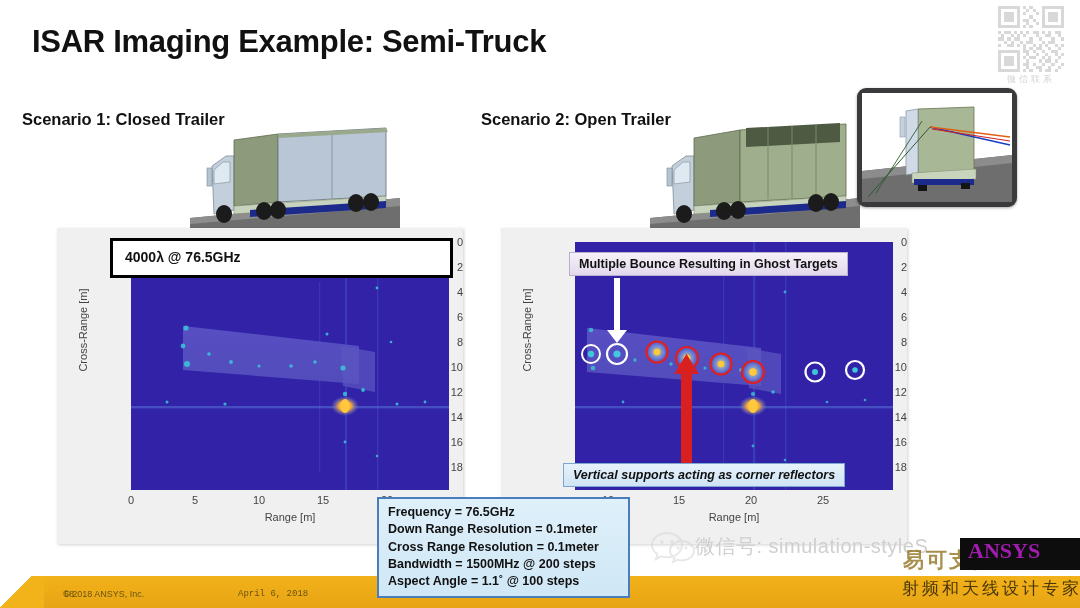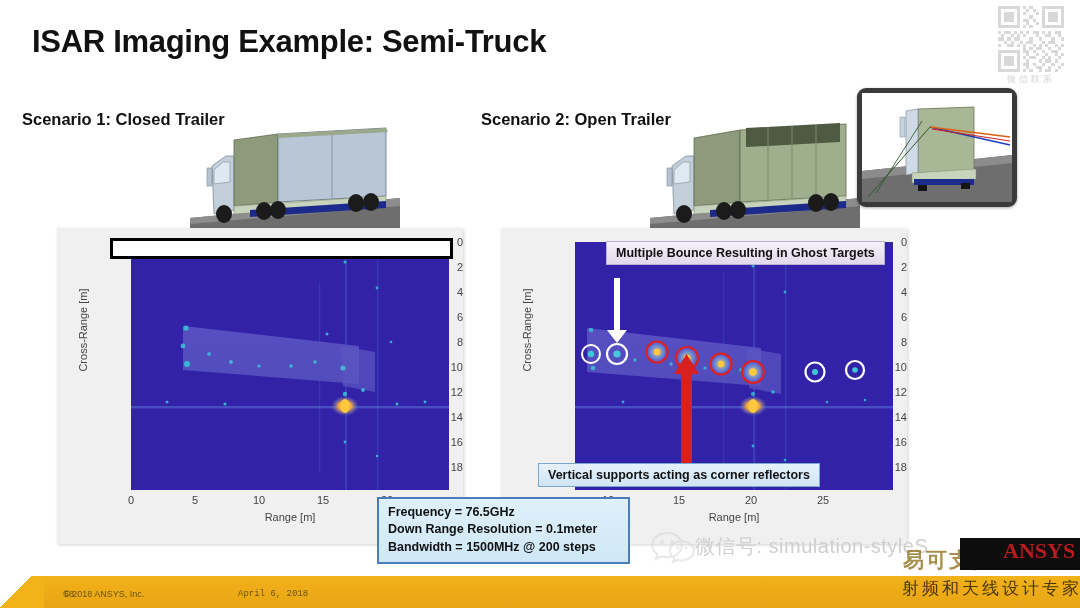--- a/index.html
+++ b/index.html
@@ -168,29 +168,29 @@
     position: absolute;
     font-size: 12.5px;
     font-weight: bold;
     color: #111;
     padding: 4px 9px;
     box-sizing: border-box;
     white-space: nowrap;
     z-index: 7;
   }
   #anno-ghost {
-    left: 569px; top: 241px;
+    left: 569px; top: 252px;
     background: linear-gradient(to bottom, #f6f1f8 0%, #e2d8ec 100%);
     border: 1px solid #b9aecd;
-    margin-left: 37px;
   }
   #anno-supports {
-    left: 538px; top: 463px;
+    left: 563px; top: 463px;
     background: linear-gradient(to bottom, #e6f2fb 0%, #cfe4f5 100%);
     border: 1px solid #7aa8d0;
+    font-style: italic;
   }
 
   
   #footer-bar {
     position: absolute;
     left: 0; bottom: 0;
     width: 1080px; height: 32px;
     background: linear-gradient(to bottom, #f2b21a 0%, #e8a414 100%);
   }
   .footer-text {
@@ -226,25 +226,24 @@
     width: 120px; height: 32px;
     background: #0d0d0d;
     z-index: 9;
   }
   #ansys-logo-text {
     position: absolute;
     left: 968px; bottom: 44px;
     font-family: "Liberation Serif", serif;
     font-size: 22px;
     font-weight: bold;
-    color: #b91c1c;
+    color: #a21caf;
     letter-spacing: 0px;
     z-index: 10;
     white-space: nowrap;
-    margin-left: 35px;
   }
   #brand-cn {
     position: absolute;
     left: 902px; bottom: 8px;
     font-size: 17px;
     color: #4a3708;
     letter-spacing: 3px;
     z-index: 10;
     white-space: nowrap;
   }
@@ -636,29 +635,32 @@
 
   <div class="xtick" style="left:107px">10</div>
   <div class="xtick" style="left:178px">15</div>
   <div class="xtick" style="left:250px">20</div>
   <div class="xtick" style="left:322px">25</div>
 
   <div class="x-axis-title">Range [m]</div>
 </div>
 
 <div id="info-box-left">
+  <div>4000λ @ 76.5GHz</div>
 </div>
 
 <div id="anno-ghost" class="anno-banner">Multiple Bounce Resulting in Ghost Targets</div>
 <div id="anno-supports" class="anno-banner">Vertical supports acting as corner reflectors</div>
 
 <div id="params-box">
   <div>Frequency = 76.5GHz</div>
   <div>Down Range Resolution = 0.1meter</div>
+  <div>Cross Range Resolution = 0.1meter</div>
   <div>Bandwidth = 1500MHz @ 200 steps</div>
+  <div>Aspect Angle = 1.1˚ @ 100 steps</div>
 </div>
 
 <svg id="wechat-logo" width="46" height="34" viewBox="0 0 46 34">
   <path d="M17 3C8.7 3 2 8.4 2 15c0 3.7 2.1 7 5.4 9.2L6 29l5.2-2.6c1.8.5 3.8.8 5.8.8 8.3 0 15-5.4 15-12S25.3 3 17 3z" fill="none" stroke="#d6d6d6" stroke-width="2"></path>
   <circle cx="12" cy="12" r="1.9" fill="#d6d6d6"></circle>
   <circle cx="22" cy="12" r="1.9" fill="#d6d6d6"></circle>
   <path d="M32 11c-6.6 0-12 4.3-12 9.6 0 3 1.7 5.7 4.4 7.4L23 32l4.3-2.2c1.5.4 3.1.6 4.7.6 6.6 0 12-4.3 12-9.6S38.6 11 32 11z" fill="none" stroke="#d6d6d6" stroke-width="2"></path>
   <circle cx="28" cy="18" r="1.5" fill="#d6d6d6"></circle>
   <circle cx="36" cy="18" r="1.5" fill="#d6d6d6"></circle>
 </svg>

